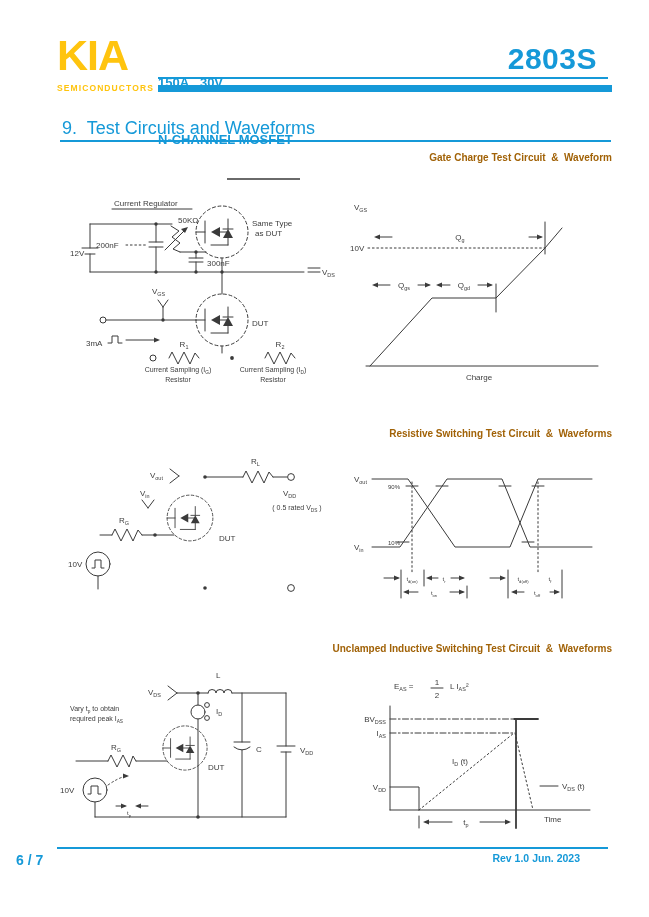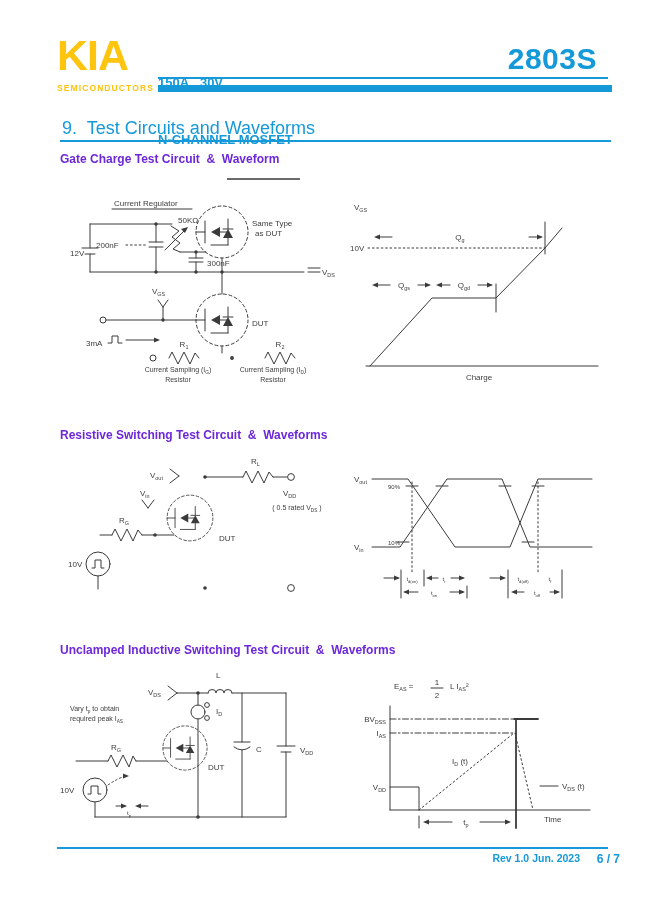--- a/index.html
+++ b/index.html
@@ -9,25 +9,25 @@
   
   .logo{left:57px;top:34px;font-size:43px;font-weight:700;color:#FFC40E;letter-spacing:-1px;line-height:1}
   .logo-sub{left:57px;top:83px;font-size:8.5px;font-weight:700;color:#FFC40E;letter-spacing:1.1px}
   .spec{left:158px;top:35px;font-size:13px;font-weight:700;color:#1599D8;line-height:19px;white-space:pre}
   .part{right:52px;top:42px;font-size:30px;font-weight:700;color:#1599D8;letter-spacing:0.5px}
   .rule-thin{left:158px;top:77px;width:450px;height:2px;background:#1599D8}
   .rule-thick{left:158px;top:85px;width:454px;height:7px;background:#1599D8}
   
   .heading{left:62px;top:118px;font-size:18px;color:#1599D8;white-space:pre}
   .section-rule{left:60px;top:140px;width:551px;height:2px;background:#1599D8}
-  .fig-title{left:60px;width:552px;text-align:left;font-size:12px;font-weight:700;color:#6d28d9;white-space:pre}
+  .fig-title{left:60px;width:552px;text-align:right;font-size:10px;font-weight:700;color:#a16207;white-space:pre}
   .t1-underline{left:227px;top:178px;width:73px;height:2px;background:#6a6a6a}
   
   .footer-rule{left:57px;top:847px;width:551px;height:2px;background:#1599D8}
-  .page-num{left:0;top:852px;width:620px;text-align:right;font-size:12px;font-weight:700;color:#1599D8}
+  .page-num{left:16px;top:852px;width:620px;text-align:left;font-size:14px;font-weight:700;color:#1599D8}
   .rev{right:69px;top:852px;font-size:10.5px;font-weight:700;color:#1599D8}
   
   svg text{font-family:"Liberation Sans",sans-serif;font-size:8px;fill:#3c3c3c}
   svg text.f7{font-size:7px}
   svg text.f6{font-size:6px}
   svg tspan.sub{font-size:68%}
   .st{stroke:#3a3a3a;stroke-width:1;fill:none;stroke-linecap:round}
   .thk{stroke-width:1.8}
   .fill{fill:#3a3a3a;stroke:none}
   .dc{stroke-dasharray:3,2.6}

